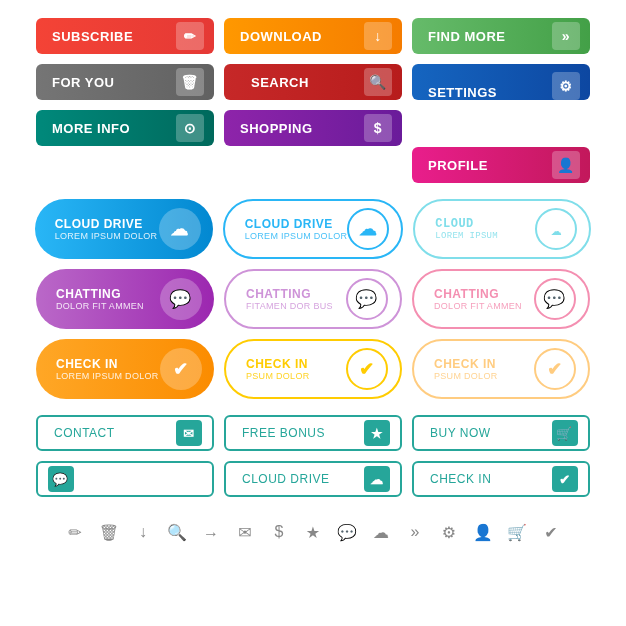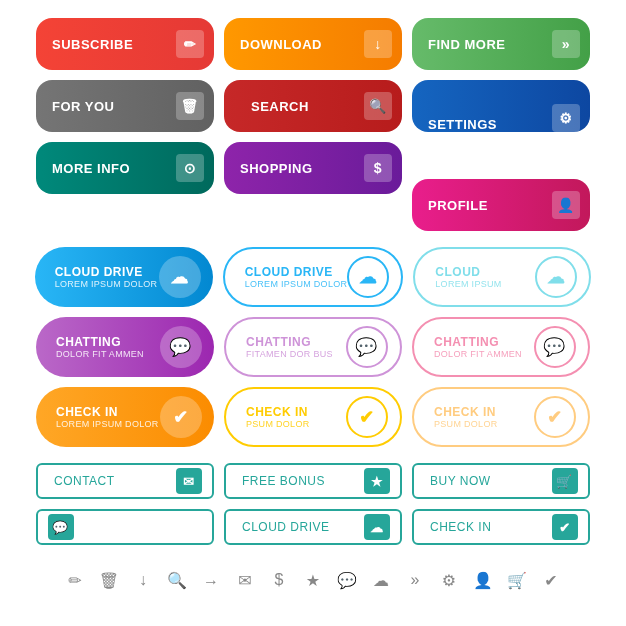--- a/index.html
+++ b/index.html
@@ -22,23 +22,23 @@
       margin-bottom: 10px;
       width: 100%;
       justify-content: center;
     }
 
     
     .btn-rect {
       display: flex;
       align-items: center;
       justify-content: space-between;
-      border-radius: 16px;
+      border-radius: 6px;
       padding: 0 10px;
-      height: 52px;
+      height: 36px;
       min-width: 178px;
       cursor: pointer;
       font-weight: 800;
       font-size: 13px;
       letter-spacing: 0.5px;
       color: #fff;
       text-transform: uppercase;
       border: none;
     }
     .btn-rect .btn-icon {
@@ -164,21 +164,21 @@
     }
 
     .outline-blue { border: 2px solid #29b6f6; color: #29b6f6; }
     .outline-blue .btn-icon-circle-outline { border: 2px solid #29b6f6; color: #29b6f6; }
     .outline-purple { border: 2px solid #ce93d8; color: #ce93d8; }
     .outline-purple .btn-icon-circle-outline { border: 2px solid #ce93d8; color: #ce93d8; }
     .outline-yellow { border: 2px solid #ffcc02; color: #ffcc02; }
     .outline-yellow .btn-icon-circle-outline { border: 2px solid #ffcc02; color: #ffcc02; }
 
     
-    .outline-cyan { border: 2px solid #80deea; color: #80deea; }
+    .outline-cyan { border: 2px solid #80deea; color: #80deea; font-family: Liberation Mono, monospace; }
     .outline-cyan .btn-icon-circle-outline { border: 2px solid #80deea; color: #80deea; }
     .outline-pink { border: 2px solid #f48fb1; color: #f48fb1; }
     .outline-pink .btn-icon-circle-outline { border: 2px solid #f48fb1; color: #f48fb1; }
     .outline-orange { border: 2px solid #ffcc80; color: #ffcc80; }
     .outline-orange .btn-icon-circle-outline { border: 2px solid #ffcc80; color: #ffcc80; }
 
     
     .btn-small {
       display: flex;
       align-items: center;

